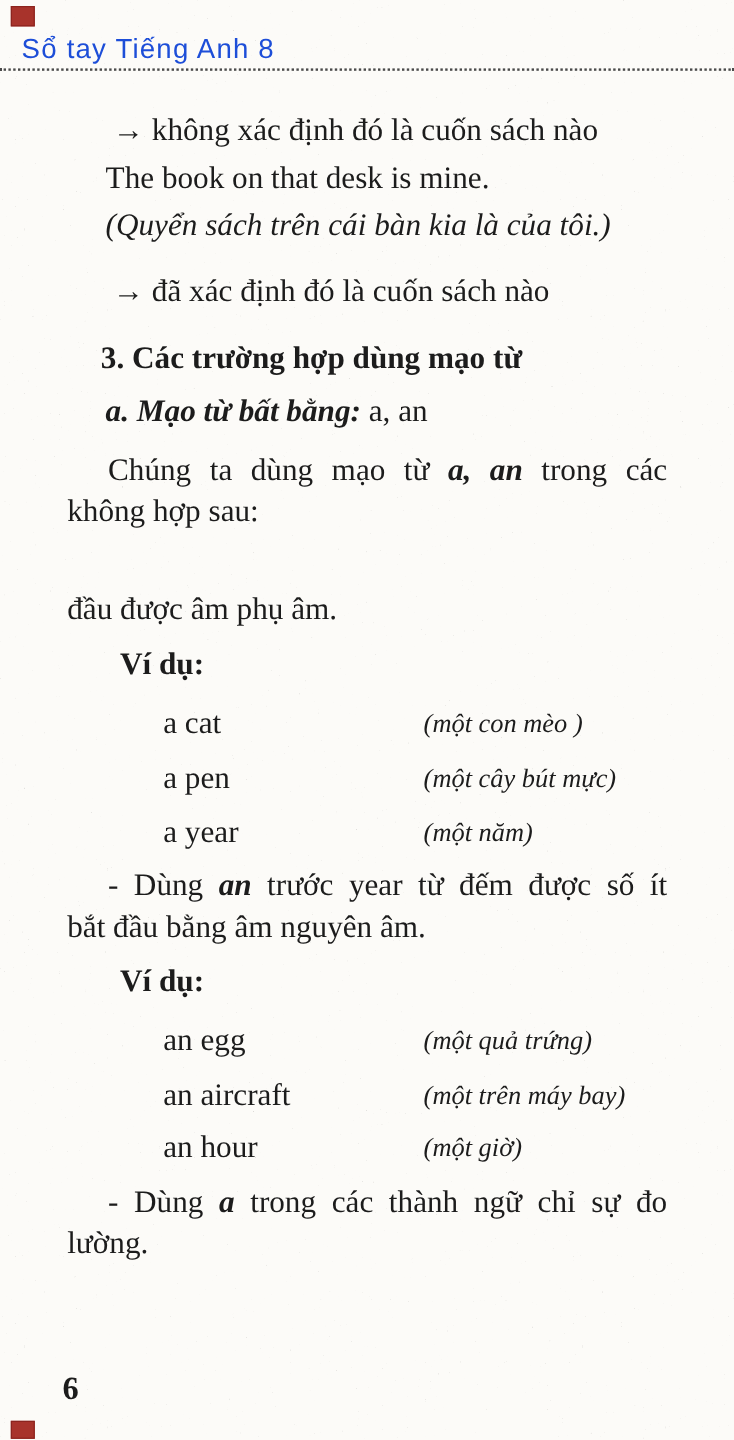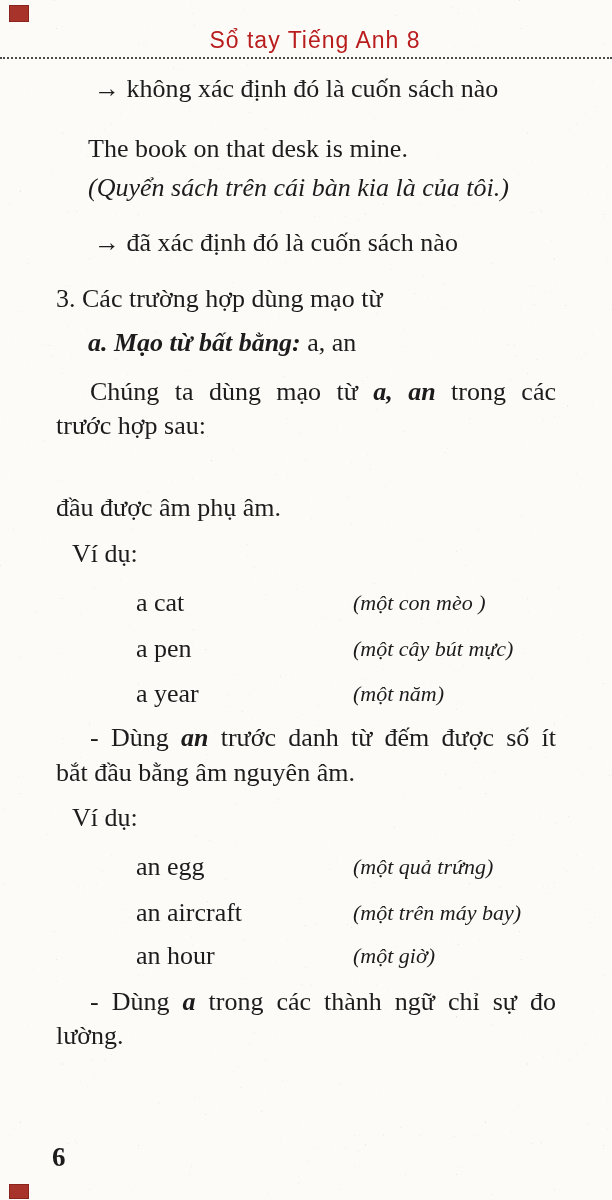--- a/index.html
+++ b/index.html
@@ -17,41 +17,41 @@
 
   .corner-mark{
     position:absolute;width:18px;height:15px;
     background:#a8332b;border:1px solid #8c241e;
   }
   .corner-mark.top{left:9px;top:5px;}
   .corner-mark.bottom{left:9px;top:1184px;height:13px;}
 
   .header-title{
     position:absolute;left:0;right:0;top:27px;
-    text-align:center;padding-left:18px;
+    text-align:left;padding-left:18px;
     font-family:"Liberation Sans","DejaVu Sans",sans-serif;
-    font-size:23px;letter-spacing:1px;color:#b91c1c;
+    font-size:23px;letter-spacing:1px;color:#1d4ed8;
   }
   .dotted-rule{
     position:absolute;left:0;right:0;top:57px;height:0;
     border-top:2px dotted #4a4a4a;
   }
 
   .line{
     position:absolute;
     font-size:26px;line-height:30px;white-space:nowrap;
   }
   .just{
     white-space:normal;
     text-align:justify;
     -moz-text-align-last:justify;
     text-align-last:justify;
   }
   .it{font-style:italic;}
-  .bd{font-weight:normal;}
+  .bd{font-weight:bold;margin-left:28px;}
   .bi{font-weight:bold;font-style:italic;}
 
   .ex-row{position:absolute;left:0;right:0;height:34px;margin-left:48px;}
   .ex-en{position:absolute;left:88px;font-size:26px;line-height:30px;white-space:nowrap;}
   .ex-vi{position:absolute;left:305px;font-size:22px;line-height:30px;font-style:italic;white-space:nowrap;}
 
   .page-number{
     position:absolute;left:52px;top:1142px;
     font-size:27px;font-weight:bold;
   }
@@ -70,58 +70,58 @@
   </svg>
 
   <div class="layer">
 
     <div class="corner-mark top"></div>
     <div class="corner-mark bottom"></div>
 
     <div class="header-title">Sổ tay Tiếng Anh 8</div>
     <div class="dotted-rule"></div>
 
-    <div class="line" style="left:94px;top:74px">→ không xác định đó là cuốn sách nào</div>
+    <div class="line" style="left:94px;top:94px">→ không xác định đó là cuốn sách nào</div>
 
     <div class="line" style="left:88px;top:134px">The book on that desk is mine.</div>
 
     <div class="line" style="left:94px;top:228px">→ đã xác định đó là cuốn sách nào</div>
 
     <div class="line it" style="left:88px;top:173px">(Quyển sách trên cái bàn kia là của tôi.)</div>
 
     <div class="line bd" style="left:56px;top:284px">3. Các trường hợp dùng mạo từ</div>
 
     <div class="line" style="left:88px;top:328px">
       <span class="bi">a. Mạo từ bất bằng:</span><span> a, an</span>
     </div>
 
     <div class="line just" style="left:90px;top:377px;width:466px">
       <span>Chúng ta dùng mạo từ </span><span class="bi">a, an</span><span> trong các</span>
     </div>
-    <div class="line" style="left:56px;top:411px">trước hợp sau:</div>
+    <div class="line" style="left:56px;top:411px">không hợp sau:</div>
 
     <div class="line" style="left:56px;top:493px">đầu được âm phụ âm.</div>
 
     <div class="line bd" style="left:72px;top:539px">Ví dụ:</div>
 
     <div class="ex-row" style="top:588px">
       <span class="ex-en">a cat</span>
       <span class="ex-vi">(một con mèo )</span>
     </div>
     <div class="ex-row" style="top:634px">
       <span class="ex-en">a pen</span>
       <span class="ex-vi">(một cây bút mực)</span>
     </div>
     <div class="ex-row" style="top:679px">
       <span class="ex-en">a year</span>
       <span class="ex-vi">(một năm)</span>
     </div>
 
     <div class="line just" style="left:90px;top:723px;width:466px">
-      <span>- Dùng </span><span class="bi">an</span><span> trước danh từ đếm được số ít</span>
+      <span>- Dùng </span><span class="bi">an</span><span> trước year từ đếm được số ít</span>
     </div>
     <div class="line" style="left:56px;top:758px">bắt đầu bằng âm nguyên âm.</div>
 
     <div class="line bd" style="left:72px;top:803px">Ví dụ:</div>
 
     <div class="ex-row" style="top:852px">
       <span class="ex-en">an egg</span>
       <span class="ex-vi">(một quả trứng)</span>
     </div>
     <div class="ex-row" style="top:898px">

